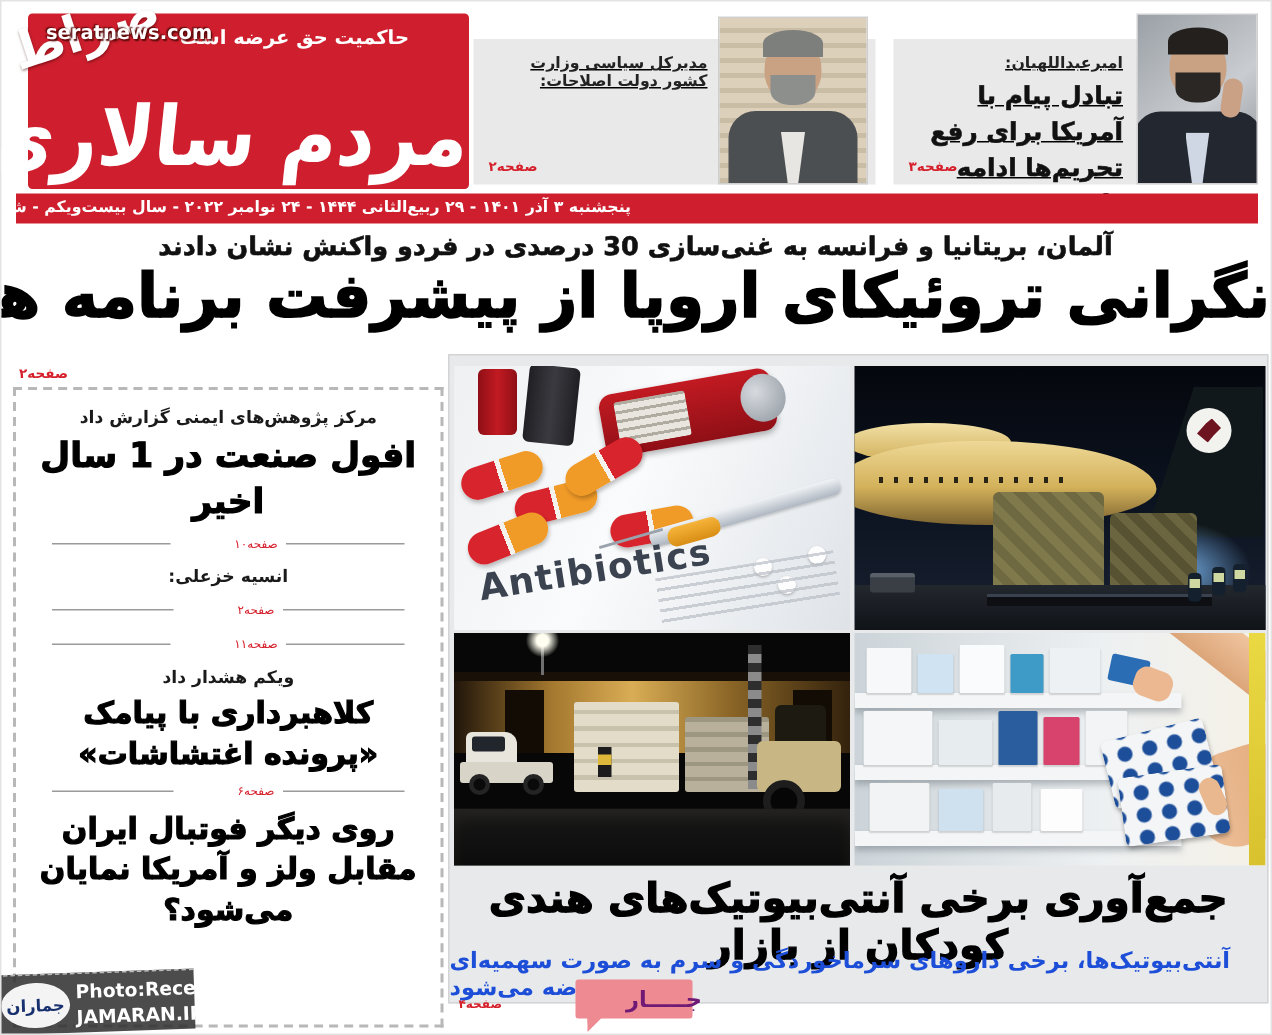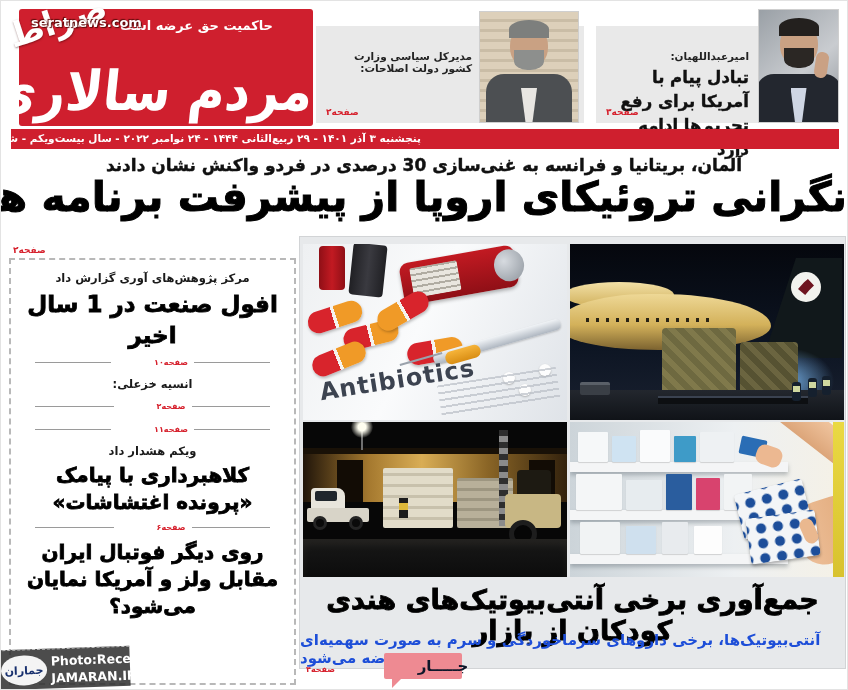--- a/index.html
+++ b/index.html
@@ -33,21 +33,21 @@
   #serat-mark .serat-site {
     position:absolute; left:30px; top:14px; color:#fff; font-size:13px; font-weight:bold;
     direction:ltr; text-shadow:1px 1px 1px #5a0a0a, -1px -1px 1px #5a0a0a;
   }
 
   
   .top-story { position:absolute; top:25px; height:97px; background:#e9e9e9; }
   #story-mid  { left:315px; width:268px; }
   #story-right{ left:595px; width:243px; }
   .top-story .txt {
-    position:absolute; top:24px; right:112px; left:8px; text-align:right;
+    position:absolute; top:10px; right:112px; left:8px; text-align:right;text-decoration:underline;
   }
   #story-right .txt { right:90px; left:6px; }
   .top-story .kicker { font-size:10.5px; font-weight:bold; color:#222; margin-bottom:4px; }
   .top-story .head   { font-size:16.5px; font-weight:bold; color:#111; line-height:1.45;
                        -webkit-text-stroke:.4px #111; }
   .top-story .pg {
     position:absolute; left:10px; bottom:6px; color:#d6202c; font-size:9px; font-weight:bold;
   }
   
   .portrait { position:absolute; overflow:hidden; border:1px solid #cfcfcf; }
@@ -90,21 +90,21 @@
   #left-col { position:absolute; left:8px; top:257px; width:287px; height:427px;
     border:2px dashed #b8b8b8; background:#fff; padding:8px 10px 4px 10px;
     display:flex; flex-direction:column; text-align:center; }
   .art { flex:0 0 auto; }
   .art .kicker { font-size:11.5px; font-weight:bold; color:#1a1a1a; margin:3px 0 4px 0; }
   .art .head { font-weight:bold; color:#000; line-height:1.35; -webkit-text-stroke:.8px #000; }
   .h-xl { font-size:23px; }
   .h-lg { font-size:20px; }
   .divider { display:flex; align-items:center; gap:6px; margin:7px 14px; }
   .divider .ln { flex:1; border-top:1px solid #9a9a9a; }
-  .divider .pg { color:#d6202c; font-size:8px; font-weight:bold; white-space:nowrap;margin-left:37px; }
+  .divider .pg { color:#d6202c; font-size:8px; font-weight:normal; white-space:nowrap;margin-left:37px; }
 
   
   #photo-block { position:absolute; left:298px; top:235px; width:547px; height:433px;
     background:#e7e9eb; border:1px solid #d2d4d6; }
   .ph { position:absolute; overflow:hidden; background:#ccc; }
   #ph-antibiotics { left:3px; top:7px;  width:264px; height:176px;
     background:linear-gradient(115deg,#eef0f2 0%,#fafbfc 45%,#dfe3e8 100%); }
   #ph-plane       { left:270px; top:7px; width:274px; height:176px;
     background:linear-gradient(180deg,#05070d 0%,#0c1422 55%,#1a2130 100%); }
   #ph-warehouse   { left:3px; top:185px; width:264px; height:155px; background:#070707; }
@@ -233,21 +233,21 @@
   #photo-sub  { position:absolute; left:0; right:0; top:394px; text-align:left;
     font-size:15px; font-weight:bold; color:#1d4ed8; }
   #photo-pg { position:absolute; left:305px; top:664px; color:#d6202c; font-size:8px; font-weight:bold; }
 
   
   #jar-mark { position:absolute; left:383px; top:652px; width:78px; height:26px;
     background:#ee8a92; border-radius:2px; z-index:30; }
   #jar-mark::after { content:""; position:absolute; left:8px; bottom:-9px;
     border:6px solid transparent; border-top-color:#ee8a92; border-left-color:#ee8a92; }
   #jar-mark .t { position:absolute; inset:0; display:flex; align-items:center; justify-content:center;
-    color:#0f172a; font-size:15px; font-weight:bold;padding-left:40px; }
+    color:#701a75; font-size:15px; font-weight:bold;padding-left:40px; }
 
   
   #jamaran-mark { position:absolute; left:-3px; top:647px; width:132px; height:40px;
     background:rgba(45,45,45,.85); transform:rotate(-2deg); z-index:31;
     border-top:1px dashed #bbb; }
   #jamaran-mark .oval { position:absolute; left:3px; top:5px; width:46px; height:30px;
     border-radius:50%; background:#f4f4f4; display:flex; align-items:center; justify-content:center;
     color:#18306e; font-size:11px; font-weight:bold; }
   #jamaran-mark .l1 { position:absolute; left:53px; top:4px; color:#fff; font-size:12.5px;
     font-weight:bold; direction:ltr; }
@@ -302,21 +302,21 @@
   <div id="date-strip">
     <div class="d fa">پنجشنبه ۳ آذر ۱۴۰۱ - ۲۹ ربیع‌الثانی ۱۴۴۴ - ۲۴ نوامبر ۲۰۲۲ - سال بیست‌ویکم - شماره ۵۸۶۴ - ۱۲ صفحه - ۷۰۰۰ تومان</div>
   </div>
 
   <div id="lead-kicker" class="fa">آلمان، بریتانیا و فرانسه به غنی‌سازی 30 درصدی در فردو واکنش نشان دادند</div>
   <div id="lead-head" class="fa">نگرانی تروئیکای اروپا از پیشرفت برنامه هسته‌ای ایران</div>
   <div id="lead-pg" class="fa">صفحه۲</div>
 
   <div id="left-col">
     <div class="art">
-      <div class="kicker fa">مرکز پژوهش‌های آوری گزارش داد</div>
+      <div class="kicker fa">مرکز پژوهش‌های ایمنی گزارش داد</div>
       <div class="head h-xl fa">افول صنعت در 1 سال اخیر</div>
     </div>
     <div class="divider">
       <span class="ln"></span>
         <span class="pg fa">صفحه۱۰</span>
         <span class="ln"></span>
     </div>
 
     <div class="art">
       <div class="kicker fa">انسیه خزعلی:</div>

